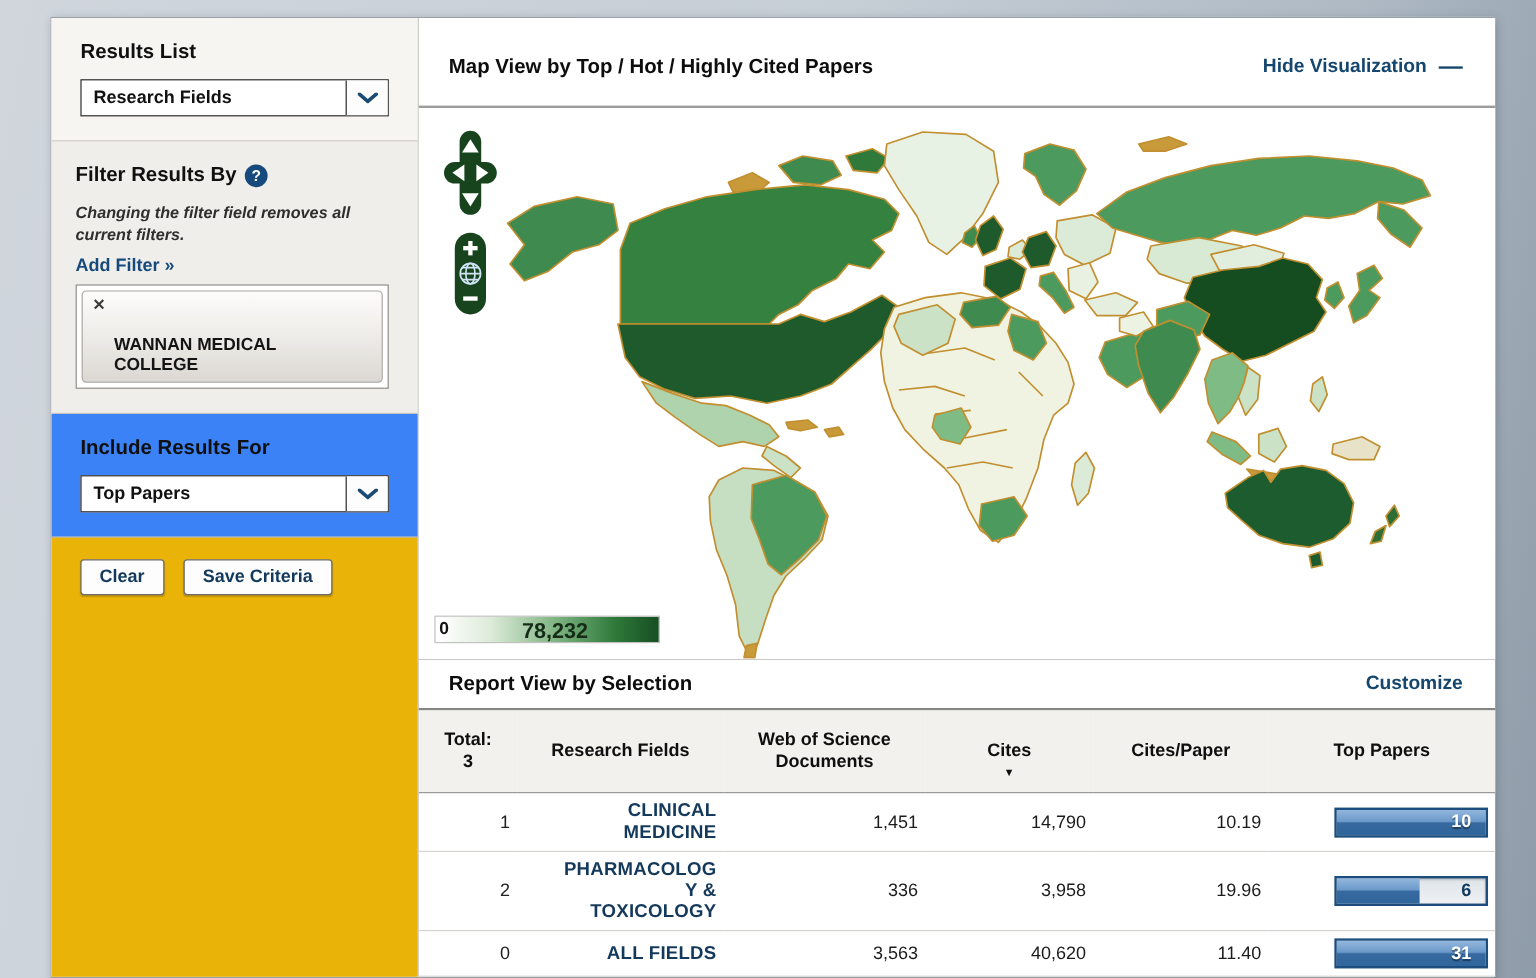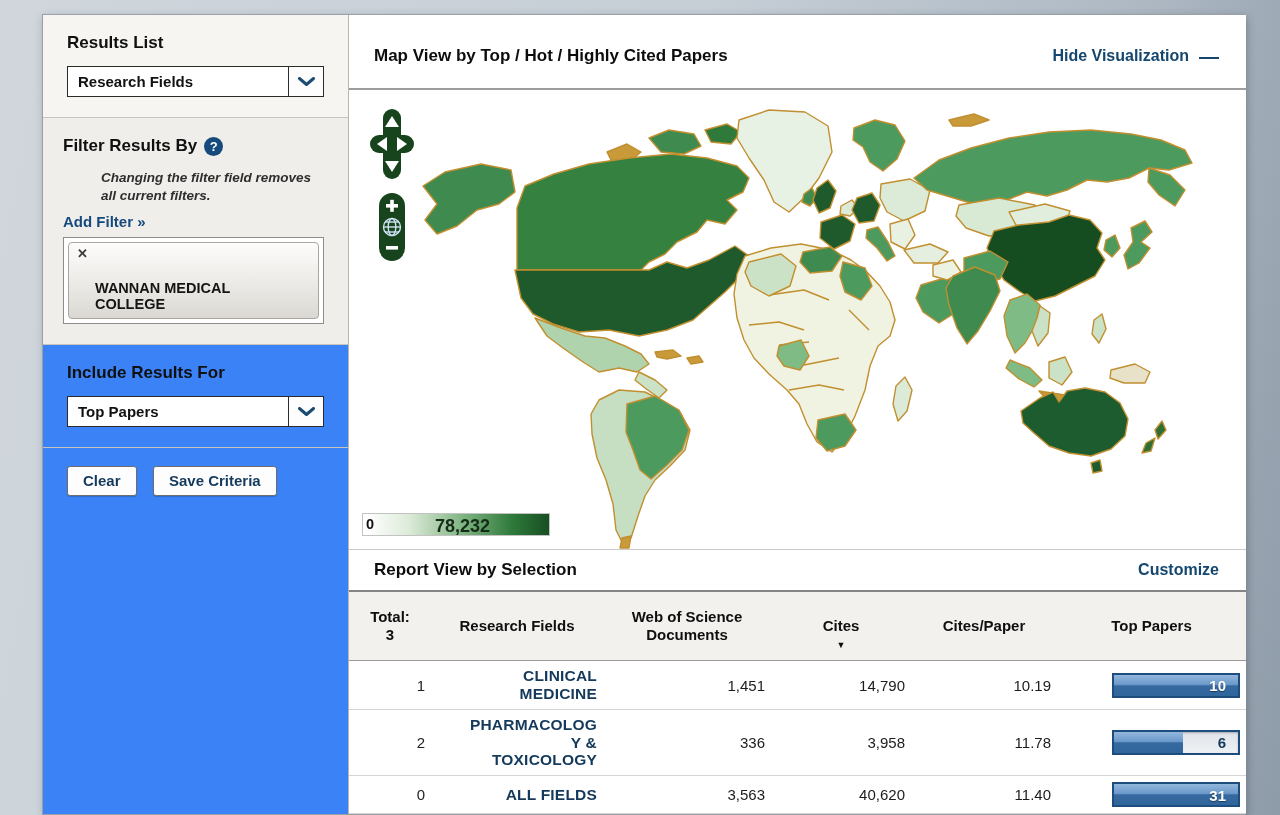--- a/index.html
+++ b/index.html
@@ -13,33 +13,33 @@
     position: absolute; left: 42px; top: 14px; width: 1203px; height: 801px;
     display: flex; border: 1px solid #9aa0a7; background: #fff;
     box-shadow: 2px 3px 8px rgba(40,50,60,.35);
   }
   
   .sidebar { width: 306px; flex: 0 0 306px; background: #f1f0ed; border-right: 1px solid #b9b6b1; display: flex; flex-direction: column; }
   .side-sec { padding: 18px 24px 20px 24px; border-bottom: 1px solid #c7c4bf; }
   .sec-results { background: #f6f5f2; }
   .sec-filter  { background: #efeeea; padding-left: 20px; }
   .sec-include { background: #3b82f6; }
-  .sec-actions { background: #3b82f6; border-bottom: none; flex: 1; }
+  .sec-actions { background: #eab308; border-bottom: none; flex: 1; }
   .side-title { font-size: 17px; font-weight: bold; color: #101010; margin-bottom: 13px; display: flex; align-items: center; }
   .selectbox {
     height: 31px; background: #fff; border: 1px solid #2b2b2b; display: flex; align-items: center;
     justify-content: space-between; font-size: 15px; font-weight: bold; color: #111; cursor: pointer;
   }
   .selectbox .val { padding-left: 10px; }
   .selectbox .chev { width: 35px; align-self: stretch; border-left: 1px solid #2b2b2b; display: flex; align-items: center; justify-content: center; background: #fdfdfd; }
   .help-badge {
     display: inline-flex; width: 19px; height: 19px; border-radius: 50%; background: #164a7c; color: #fff;
     font-size: 13px; font-weight: bold; align-items: center; justify-content: center; margin-left: 7px; cursor: pointer;
   }
-  .filter-note { font-style: italic; font-weight: bold; font-size: 13.5px; color: #2e2e2e; line-height: 1.35; margin-bottom: 8px; margin-left: 38px; }
+  .filter-note { font-style: italic; font-weight: bold; font-size: 13.5px; color: #2e2e2e; line-height: 1.35; margin-bottom: 8px; }
   .add-filter { color: #164a7c; font-weight: bold; font-size: 15px; text-decoration: none; display: inline-block; margin-bottom: 7px; cursor: pointer; }
   .filter-box { background: #fff; border: 1px solid #8f8c87; min-height: 80px; padding: 4px; }
   .filter-tag {
     border: 1px solid #a9a6a0; border-radius: 4px; background: linear-gradient(#fdfcfb, #eceae6 55%, #dbd8d3);
     padding: 4px 8px 6px 26px; position: relative; font-weight: bold; font-size: 14.5px; color: #141414;
     white-space: pre-line; line-height: 1.12; cursor: pointer;
   }
   .filter-tag .x { position: absolute; left: 8px; top: 4px; font-size: 13px; color: #3a3a3a; }
   .btn {
     display: inline-block; background: #fdfdfd; border: 1px solid #6d6d6d; border-radius: 3px;
@@ -305,21 +305,21 @@
             </div>
           </td>
         </tr>
         <tr class="r2">
           <td class="rank">2</td>
           <td class="field"><a>PHARMACOLOG
 Y &amp;
 TOXICOLOGY</a></td>
           <td class="num">336</td>
           <td class="num">3,958</td>
-          <td class="num">11.78</td>
+          <td class="num">19.96</td>
           <td class="bar-cell">
             <div class="bar-track partial">
               <div class="bar-fill" style="width: 56%;"></div>
               <span class="bar-num">6</span>
             </div>
           </td>
         </tr>
         <tr class="r3">
           <td class="rank">0</td>
           <td class="field"><a>ALL FIELDS</a></td>

